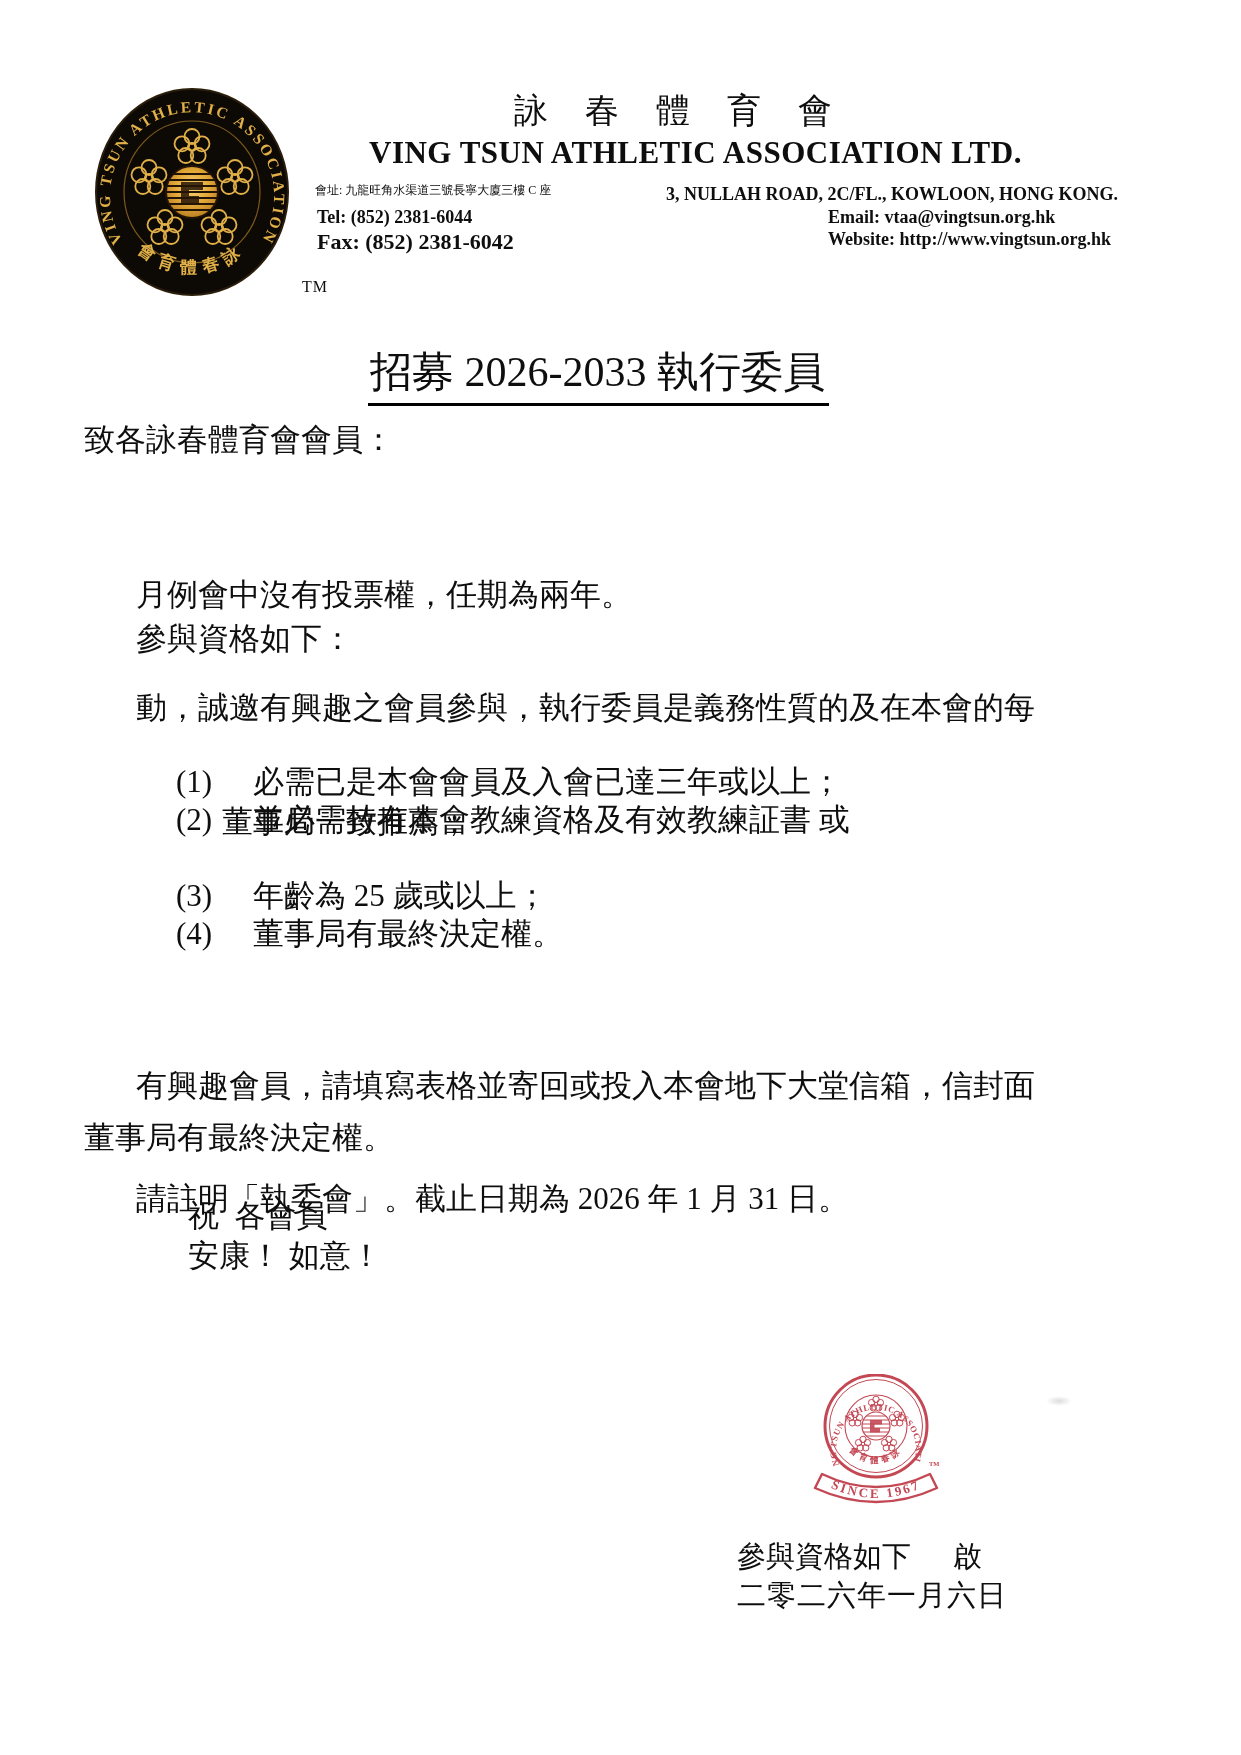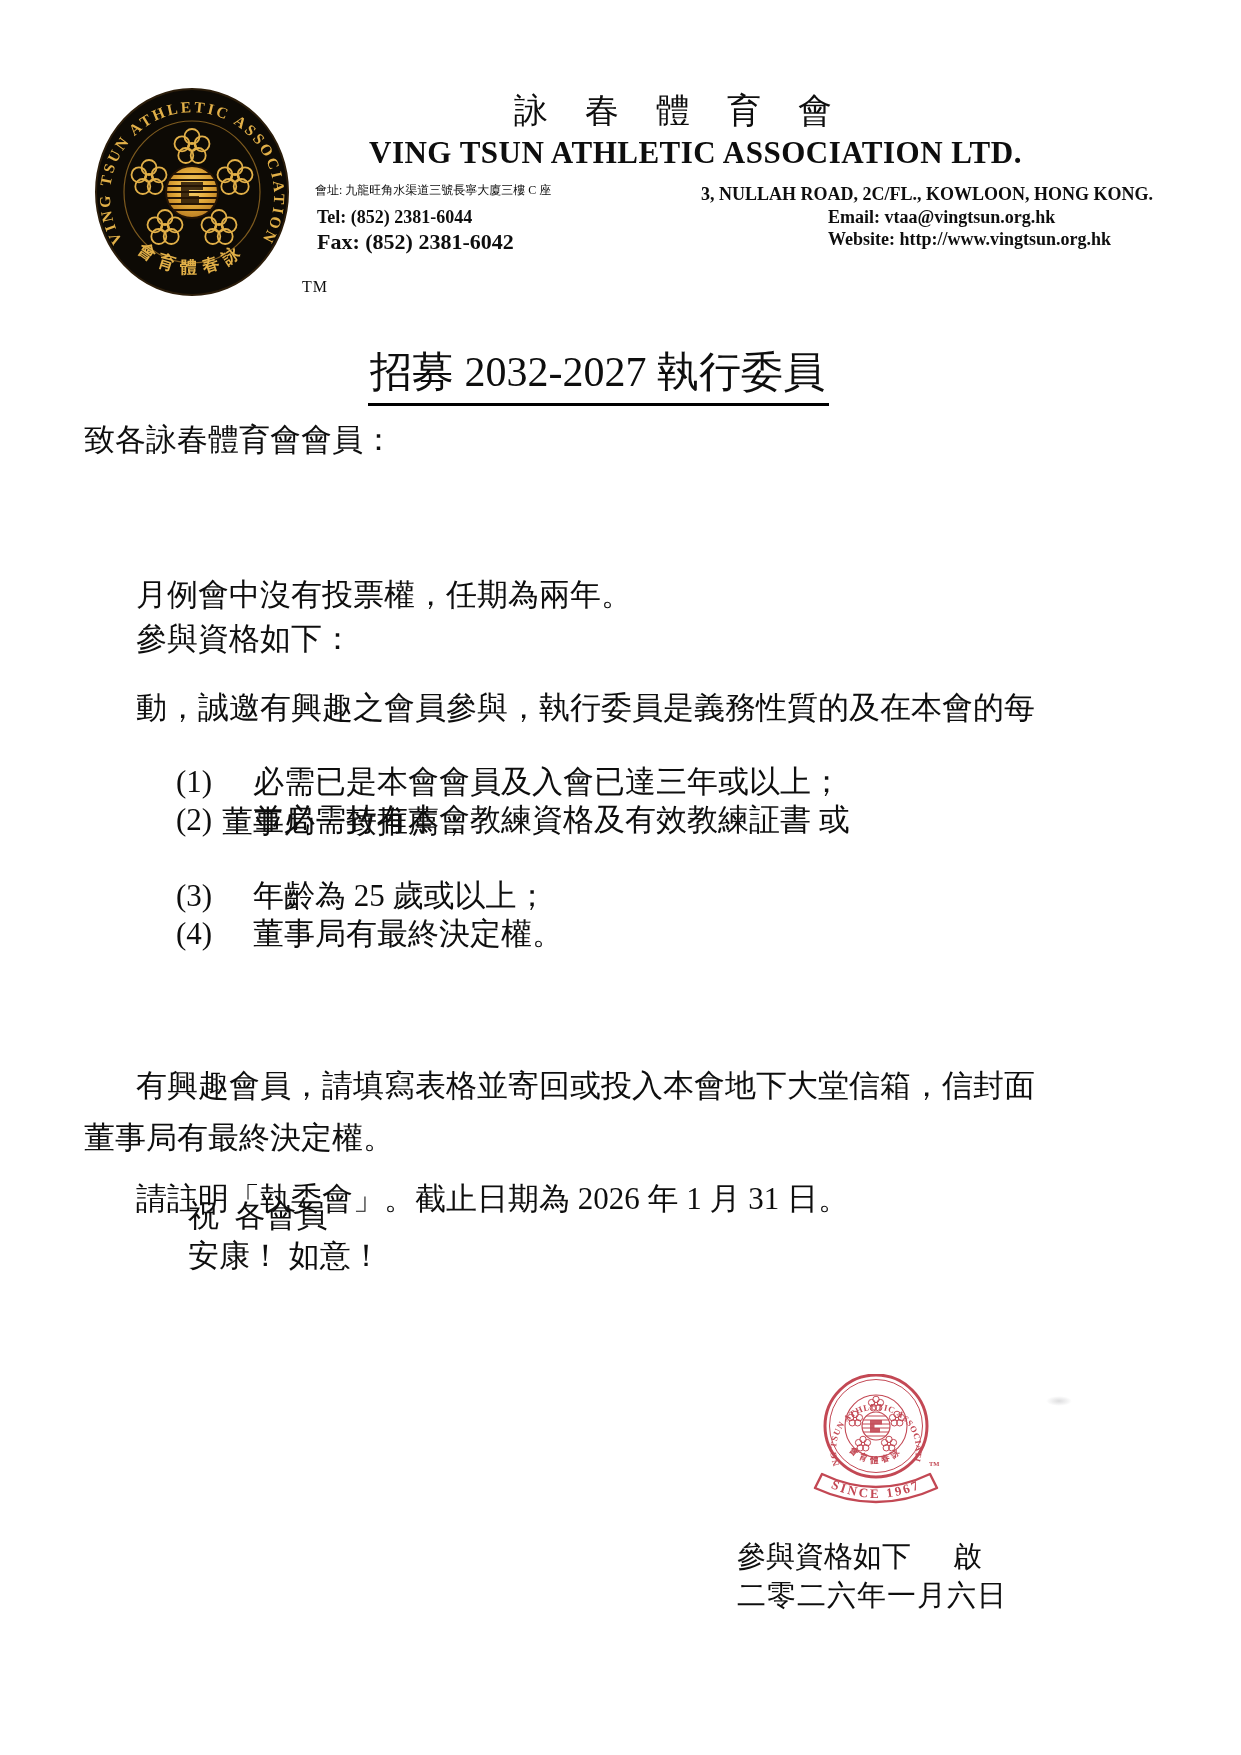--- a/index.html
+++ b/index.html
@@ -9,21 +9,21 @@
     font-family:"Liberation Serif","DejaVu Serif",serif;
     color:#0e0e0e;
   }
   .t{position:absolute; white-space:pre; line-height:1.22;}
   
   .zh-title{top:90px; left:514px; font-size:34px; letter-spacing:37px;}
   .en-title{top:134px; left:369px; font-size:31px; font-weight:bold; letter-spacing:.5px;}
   .addr-zh{top:183px; left:315px; font-size:12px;}
   .tel{top:207px; left:317px; font-size:18px; font-weight:bold;}
   .fax{top:229px; left:317px; font-size:22px; font-weight:bold;}
-  .addr-en{top:184px; left:666px; font-size:18px; font-weight:bold;margin-left:35px;}
+  .addr-en{top:184px; left:666px; font-size:18px; font-weight:bold;}
   .email{top:207px; left:828px; font-size:18px; font-weight:bold;}
   .website{top:229px; left:828px; font-size:18px; font-weight:bold;}
   .tm-mark{top:277px; left:302px; font-size:16px; letter-spacing:1px;}
   
   .doc-title{top:296px; left:326px; font-size:42px;}
   .doc-title span{display:inline-block; padding:0 4px 5px 2px; border-bottom:3px solid #000;}
   
   .body-text{font-size:31px;}
   .salutation{top:421px; left:84px;}
   .para1{top:500px; left:136px;}
@@ -105,21 +105,21 @@
   <div class="t en-title">VING TSUN ATHLETIC ASSOCIATION LTD.</div>
   <div class="t addr-zh">會址: 九龍旺角水渠道三號長寧大廈三樓 C 座</div>
   <div class="t tel">Tel: (852) 2381-6044</div>
   <div class="t fax">Fax: (852) 2381-6042</div>
   <div class="t addr-en">3, NULLAH ROAD, 2C/FL., KOWLOON, HONG KONG.</div>
   <div class="t email">Email: vtaa@vingtsun.org.hk</div>
   <div class="t website">Website: http://www.vingtsun.org.hk</div>
   <div class="t tm-mark">TM</div>
 
   <div class="t doc-title">
-    <span>招募 2032-2027 執行委員</span>
+    <span>招募 2026-2033 執行委員</span>
   </div>
 
   <div class="t body-text salutation">致各詠春體育會會員：</div>
 
   <div class="t body-text para1">
     <div>月例會中沒有投票權，任期為兩年。</div>
     <div>動，誠邀有興趣之會員參與，執行委員是義務性質的及在本會的每</div>
   </div>
 
   <div class="t body-text intro">參與資格如下：</div>

